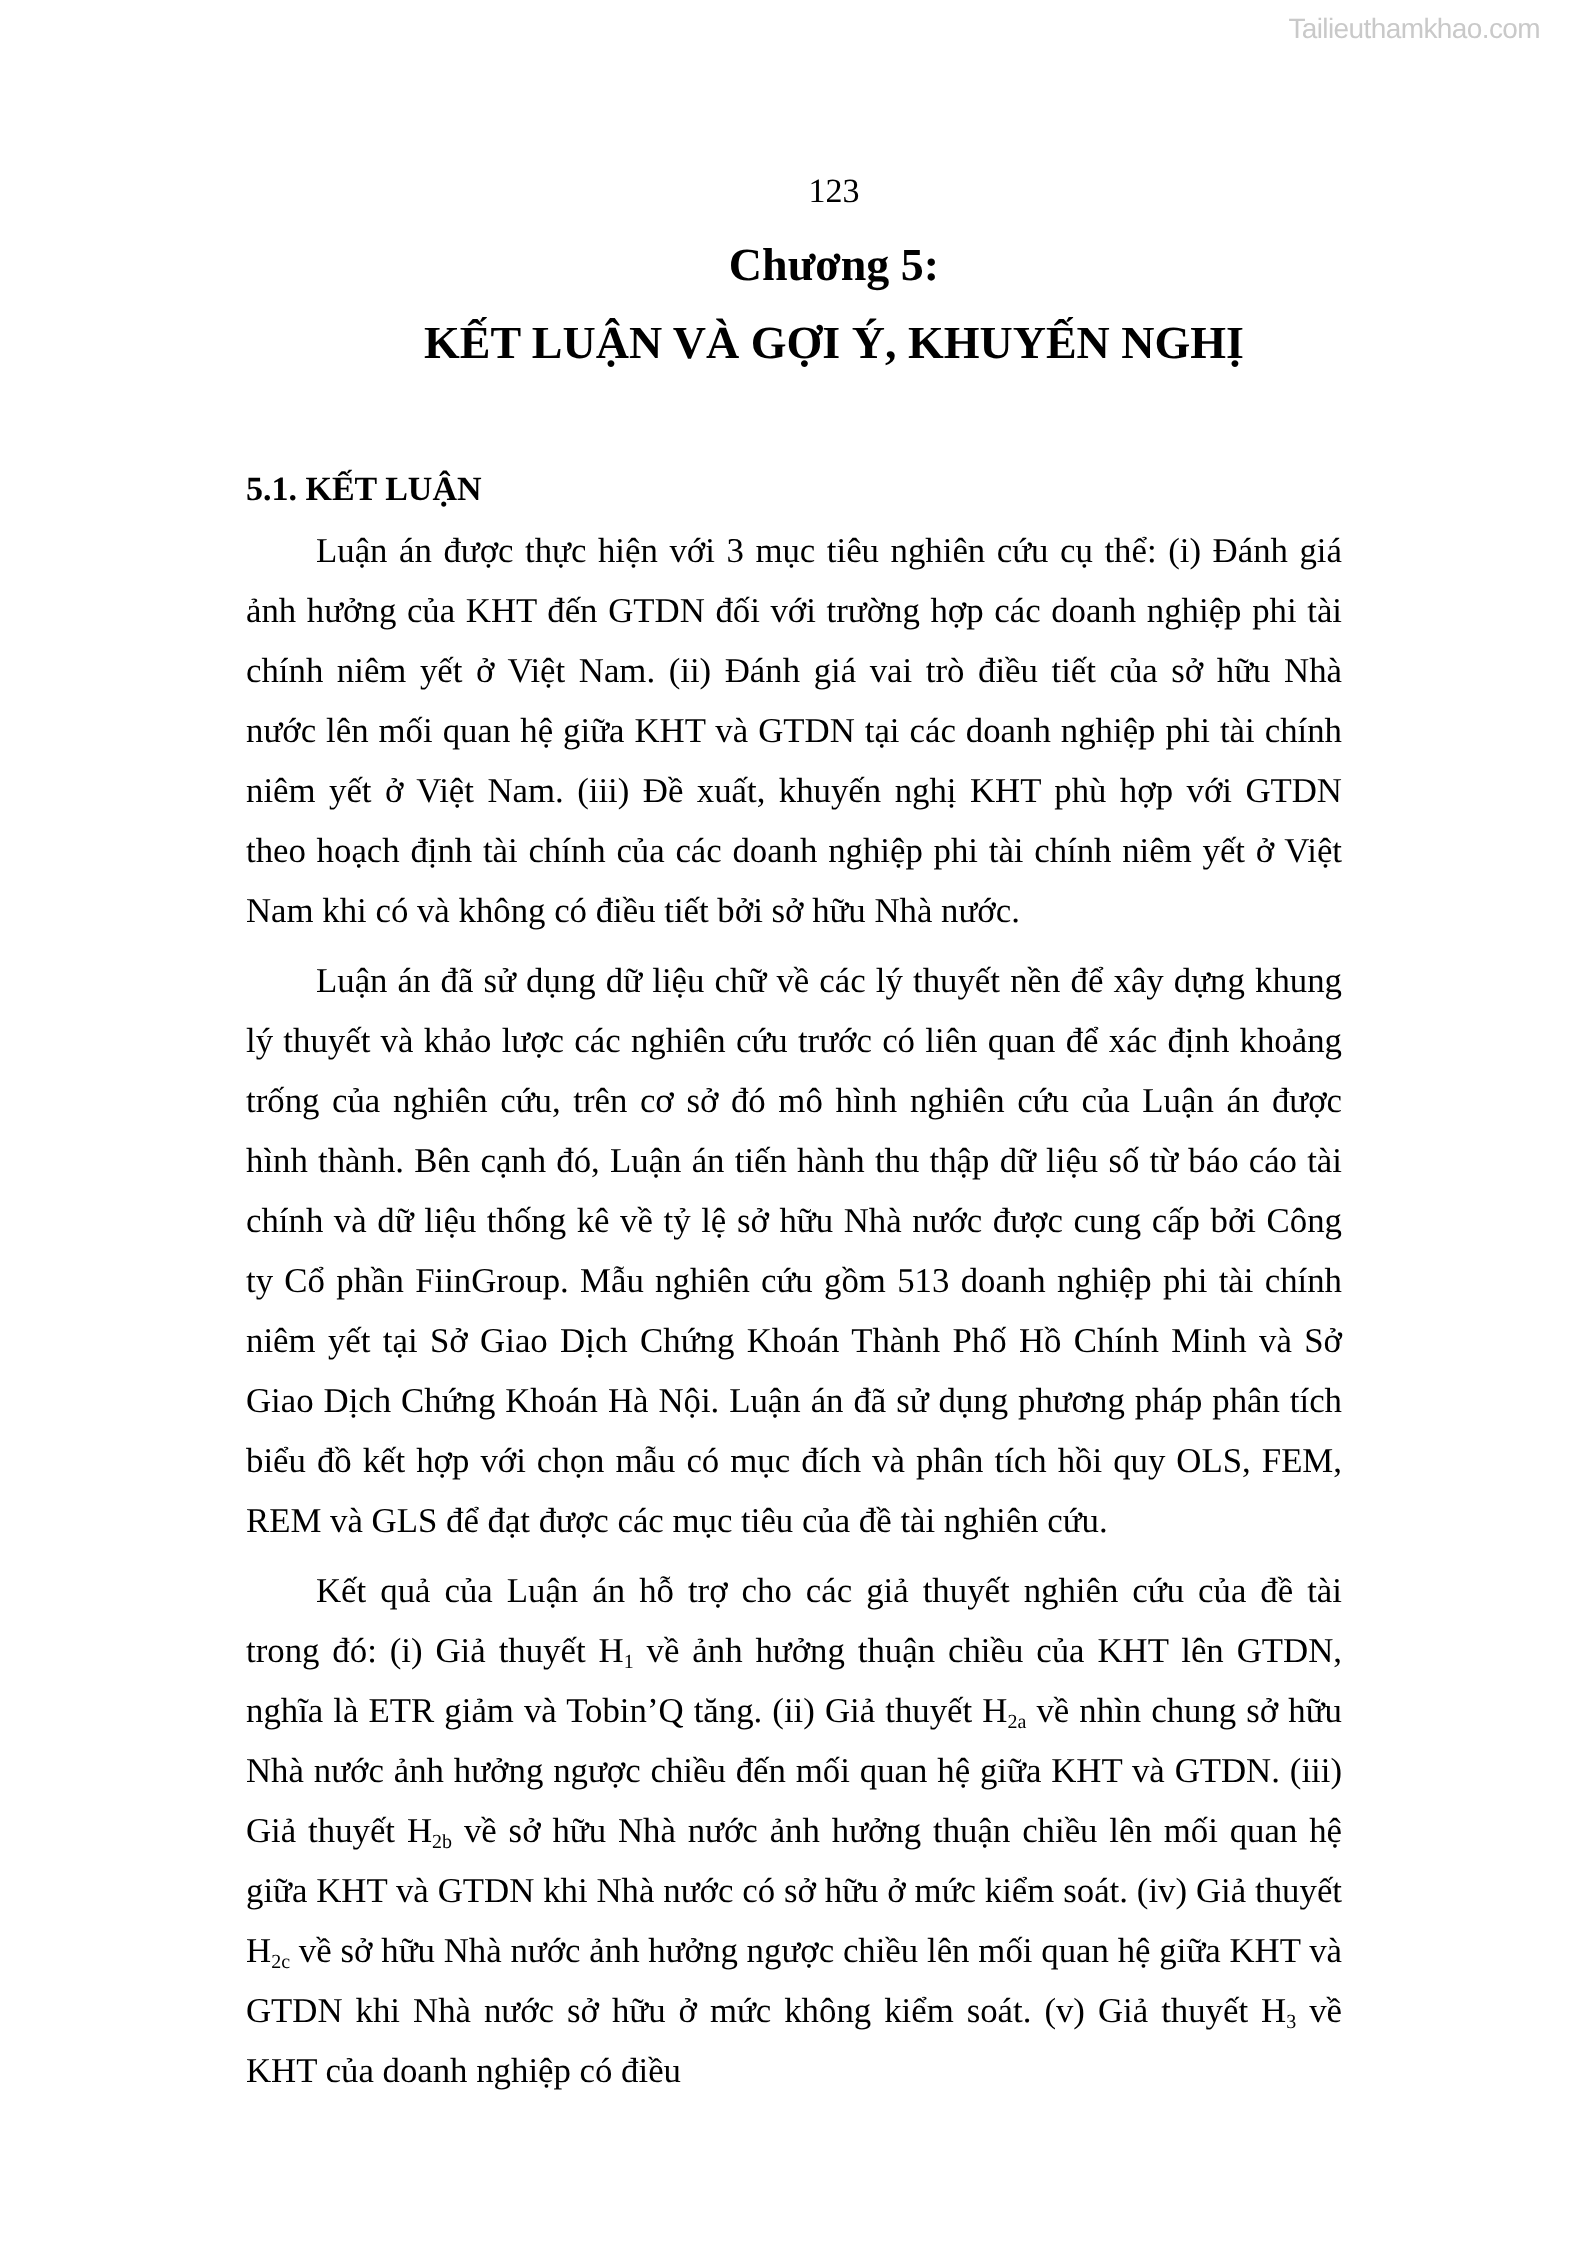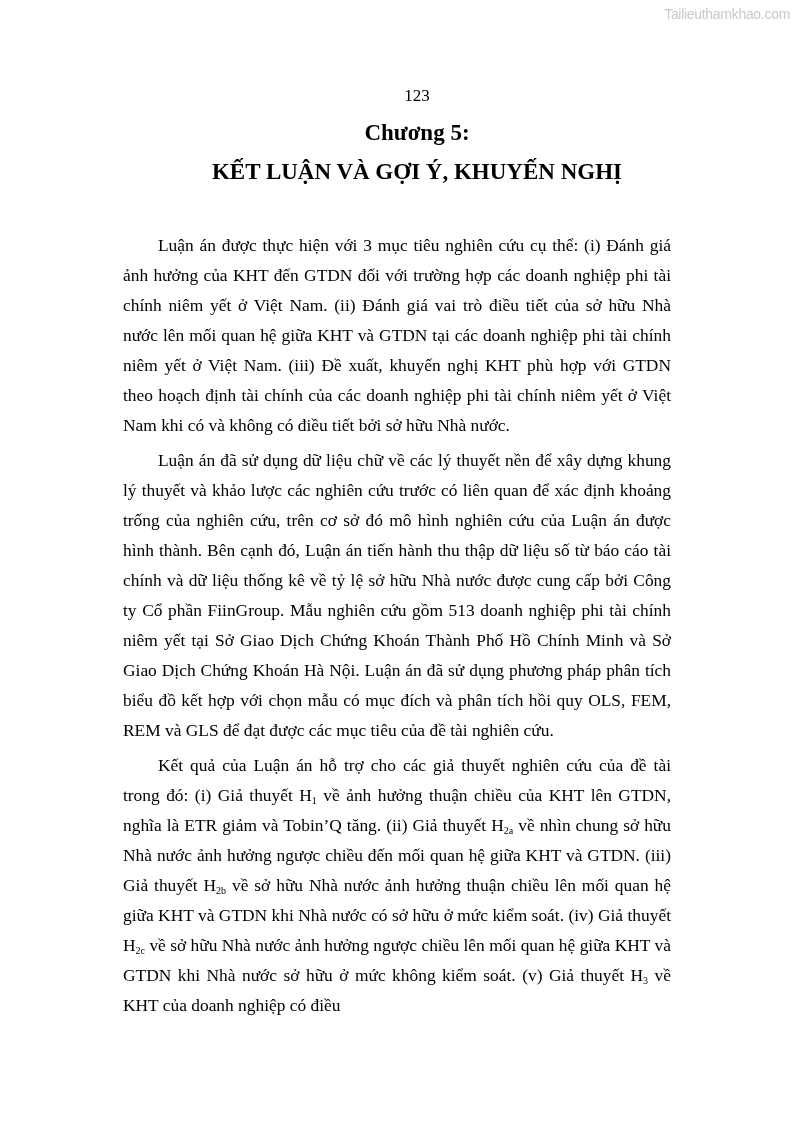--- a/index.html
+++ b/index.html
@@ -1,18 +1,18 @@
 <!DOCTYPE html>
 <html><head>
 <meta charset="utf-8">
 <style>
   html, body { margin: 0; padding: 0; background: #ffffff; }
   body { width: 794px; height: 1123px; position: relative; overflow: hidden;
          font-family: "Liberation Serif", "DejaVu Serif", serif; color: #000; }
-  .watermark { position: absolute; top: 6px; right: 4px; font-family: "Liberation Sans", "DejaVu Sans", sans-serif;
+  .watermark { position: absolute; top: 6px; right: 24px; font-family: "Liberation Sans", "DejaVu Sans", sans-serif;
                font-size: 14px; color: #c9c9c9; letter-spacing: -0.3px; }
   .page-number { position: absolute; top: 86px; left: 0; width: 834px; text-align: center; font-size: 17px; }
   .chapter-label { position: absolute; top: 120px; left: 0; width: 834px; text-align: center;
                    font-size: 23px; font-weight: bold; }
   .chapter-title { position: absolute; top: 159px; left: 0; width: 834px; text-align: center;
                    font-size: 23px; font-weight: bold; }
   .content { position: absolute; left: 123px; top: 230px; width: 564px; }
   .section-heading { font-size: 17px; font-weight: bold; line-height: 30px; margin: 0; }
   .para { font-size: 17.4px; line-height: 30px; text-align: justify; text-indent: 35px; margin: 0 16px 5px 0; }
   sub { font-size: 10px; vertical-align: -3px; line-height: 0; }
@@ -21,19 +21,20 @@
 <body>
 
 <div class="watermark">Tailieuthamkhao.com</div>
 
 <div class="page-number">123</div>
 
 <div class="chapter-label">Chương 5:</div>
 <div class="chapter-title">KẾT LUẬN VÀ GỢI Ý, KHUYẾN NGHỊ</div>
 
 <div class="content">
+  <h2 class="section-heading">5.1. KẾT LUẬN</h2>
 
   <p class="para">Luận án được thực hiện với 3 mục tiêu nghiên cứu cụ thể: (i) Đánh giá ảnh hưởng của KHT đến GTDN đối với trường hợp các doanh nghiệp phi tài chính niêm yết ở Việt Nam. (ii) Đánh giá vai trò điều tiết của sở hữu Nhà nước lên mối quan hệ giữa KHT và GTDN tại các doanh nghiệp phi tài chính niêm yết ở Việt Nam. (iii) Đề xuất, khuyến nghị KHT phù hợp với GTDN theo hoạch định tài chính của các doanh nghiệp phi tài chính niêm yết ở Việt Nam khi có và không có điều tiết bởi sở hữu Nhà nước.</p>
 
   <p class="para">Luận án đã sử dụng dữ liệu chữ về các lý thuyết nền để xây dựng khung lý thuyết và khảo lược các nghiên cứu trước có liên quan để xác định khoảng trống của nghiên cứu, trên cơ sở đó mô hình nghiên cứu của Luận án được hình thành. Bên cạnh đó, Luận án tiến hành thu thập dữ liệu số từ báo cáo tài chính và dữ liệu thống kê về tỷ lệ sở hữu Nhà nước được cung cấp bởi Công ty Cổ phần FiinGroup. Mẫu nghiên cứu gồm 513 doanh nghiệp phi tài chính niêm yết tại Sở Giao Dịch Chứng Khoán Thành Phố Hồ Chính Minh và Sở Giao Dịch Chứng Khoán Hà Nội. Luận án đã sử dụng phương pháp phân tích biểu đồ kết hợp với chọn mẫu có mục đích và phân tích hồi quy OLS, FEM, REM và GLS để đạt được các mục tiêu của đề tài nghiên cứu.</p>
 
   <p class="para"><span>Kết quả của Luận án hỗ trợ cho các giả thuyết nghiên cứu của đề tài trong đó: (i) Giả thuyết H</span><sub>1</sub><span> về ảnh hưởng thuận chiều của KHT lên GTDN, nghĩa là ETR giảm và Tobin’Q tăng. (ii) Giả thuyết H</span><sub>2a</sub><span> về nhìn chung sở hữu Nhà nước ảnh hưởng ngược chiều đến mối quan hệ giữa KHT và GTDN. (iii) Giả thuyết H</span><sub>2b</sub><span> về sở hữu Nhà nước ảnh hưởng thuận chiều lên mối quan hệ giữa KHT và GTDN khi Nhà nước có sở hữu ở mức kiểm soát. (iv) Giả thuyết H</span><sub>2c</sub><span> về sở hữu Nhà nước ảnh hưởng ngược chiều lên mối quan hệ giữa KHT và GTDN khi Nhà nước sở hữu ở mức không kiểm soát. (v) Giả thuyết H</span><sub>3</sub><span> về KHT của doanh nghiệp có điều</span></p>
 </div>
 
 </body></html>

